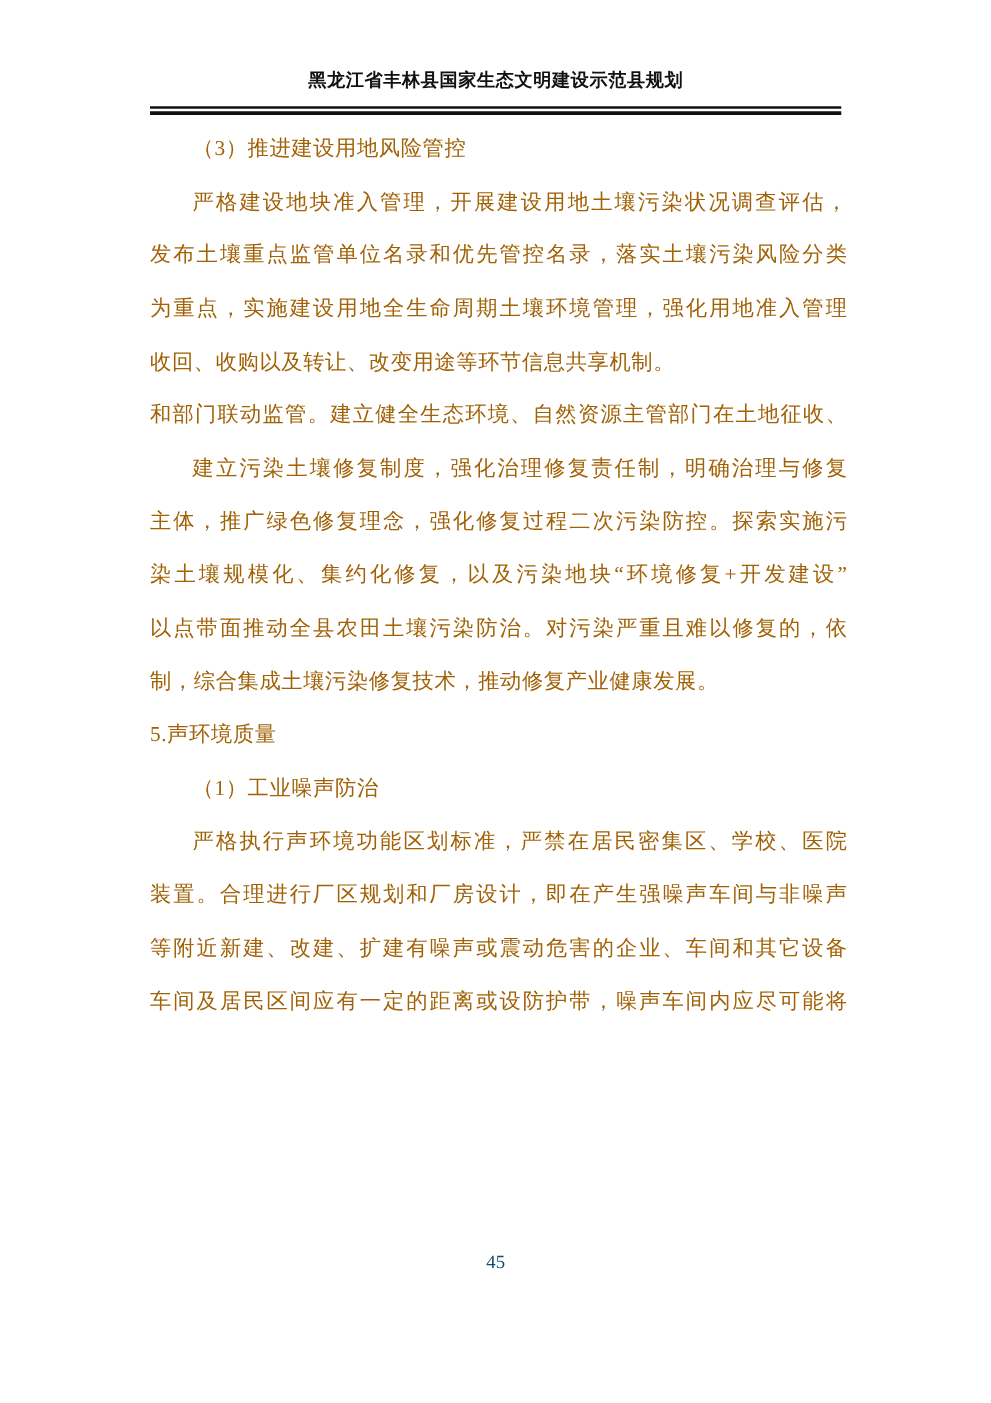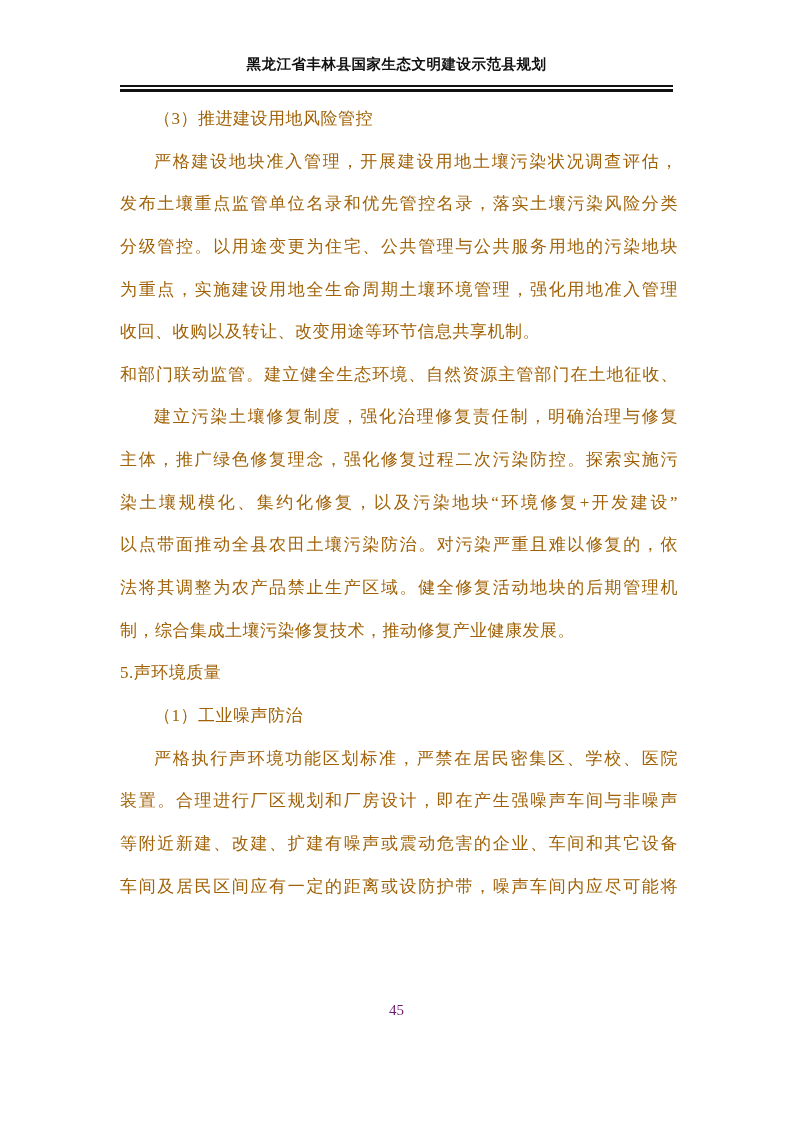--- a/index.html
+++ b/index.html
@@ -59,45 +59,43 @@
   .line.indent {
     text-indent: 2em;
   }
   .page-number {
     position: absolute;
     top: 1002px;
     left: 0;
     width: 793px;
     text-align: center;
     font-size: 15px;
-    color: #701a75;
+    color: #0c4a6e;
   }
 </style>
 </head>
 <body>
 
 <div class="page">
 
   <div class="header-title">黑龙江省丰林县国家生态文明建设示范县规划</div>
 
   <div class="header-rule"></div>
 
   <div class="body-text">
     <div class="line indent">（3）推进建设用地风险管控</div>
     <div class="line indent fill">严格建设地块准入管理，开展建设用地土壤污染状况调查评估，</div>
     <div class="line fill">发布土壤重点监管单位名录和优先管控名录，落实土壤污染风险分类</div>
-    <div class="line fill">分级管控。以用途变更为住宅、公共管理与公共服务用地的污染地块</div>
     <div class="line fill">为重点，实施建设用地全生命周期土壤环境管理，强化用地准入管理</div>
     <div class="line">收回、收购以及转让、改变用途等环节信息共享机制。</div>
     <div class="line fill">和部门联动监管。建立健全生态环境、自然资源主管部门在土地征收、</div>
     <div class="line indent fill">建立污染土壤修复制度，强化治理修复责任制，明确治理与修复</div>
     <div class="line fill">主体，推广绿色修复理念，强化修复过程二次污染防控。探索实施污</div>
     <div class="line fill">染土壤规模化、集约化修复，以及污染地块“环境修复+开发建设”</div>
     <div class="line fill">以点带面推动全县农田土壤污染防治。对污染严重且难以修复的，依</div>
-    <div class="line fill">法将其调整为农产品禁止生产区域。健全修复活动地块的后期管理机</div>
     <div class="line">制，综合集成土壤污染修复技术，推动修复产业健康发展。</div>
     <div class="line">5.声环境质量</div>
     <div class="line indent">（1）工业噪声防治</div>
     <div class="line indent fill">严格执行声环境功能区划标准，严禁在居民密集区、学校、医院</div>
     <div class="line fill">装置。合理进行厂区规划和厂房设计，即在产生强噪声车间与非噪声</div>
     <div class="line fill">等附近新建、改建、扩建有噪声或震动危害的企业、车间和其它设备</div>
     <div class="line fill">车间及居民区间应有一定的距离或设防护带，噪声车间内应尽可能将</div>
   </div>
 
   <div class="page-number">45</div>

